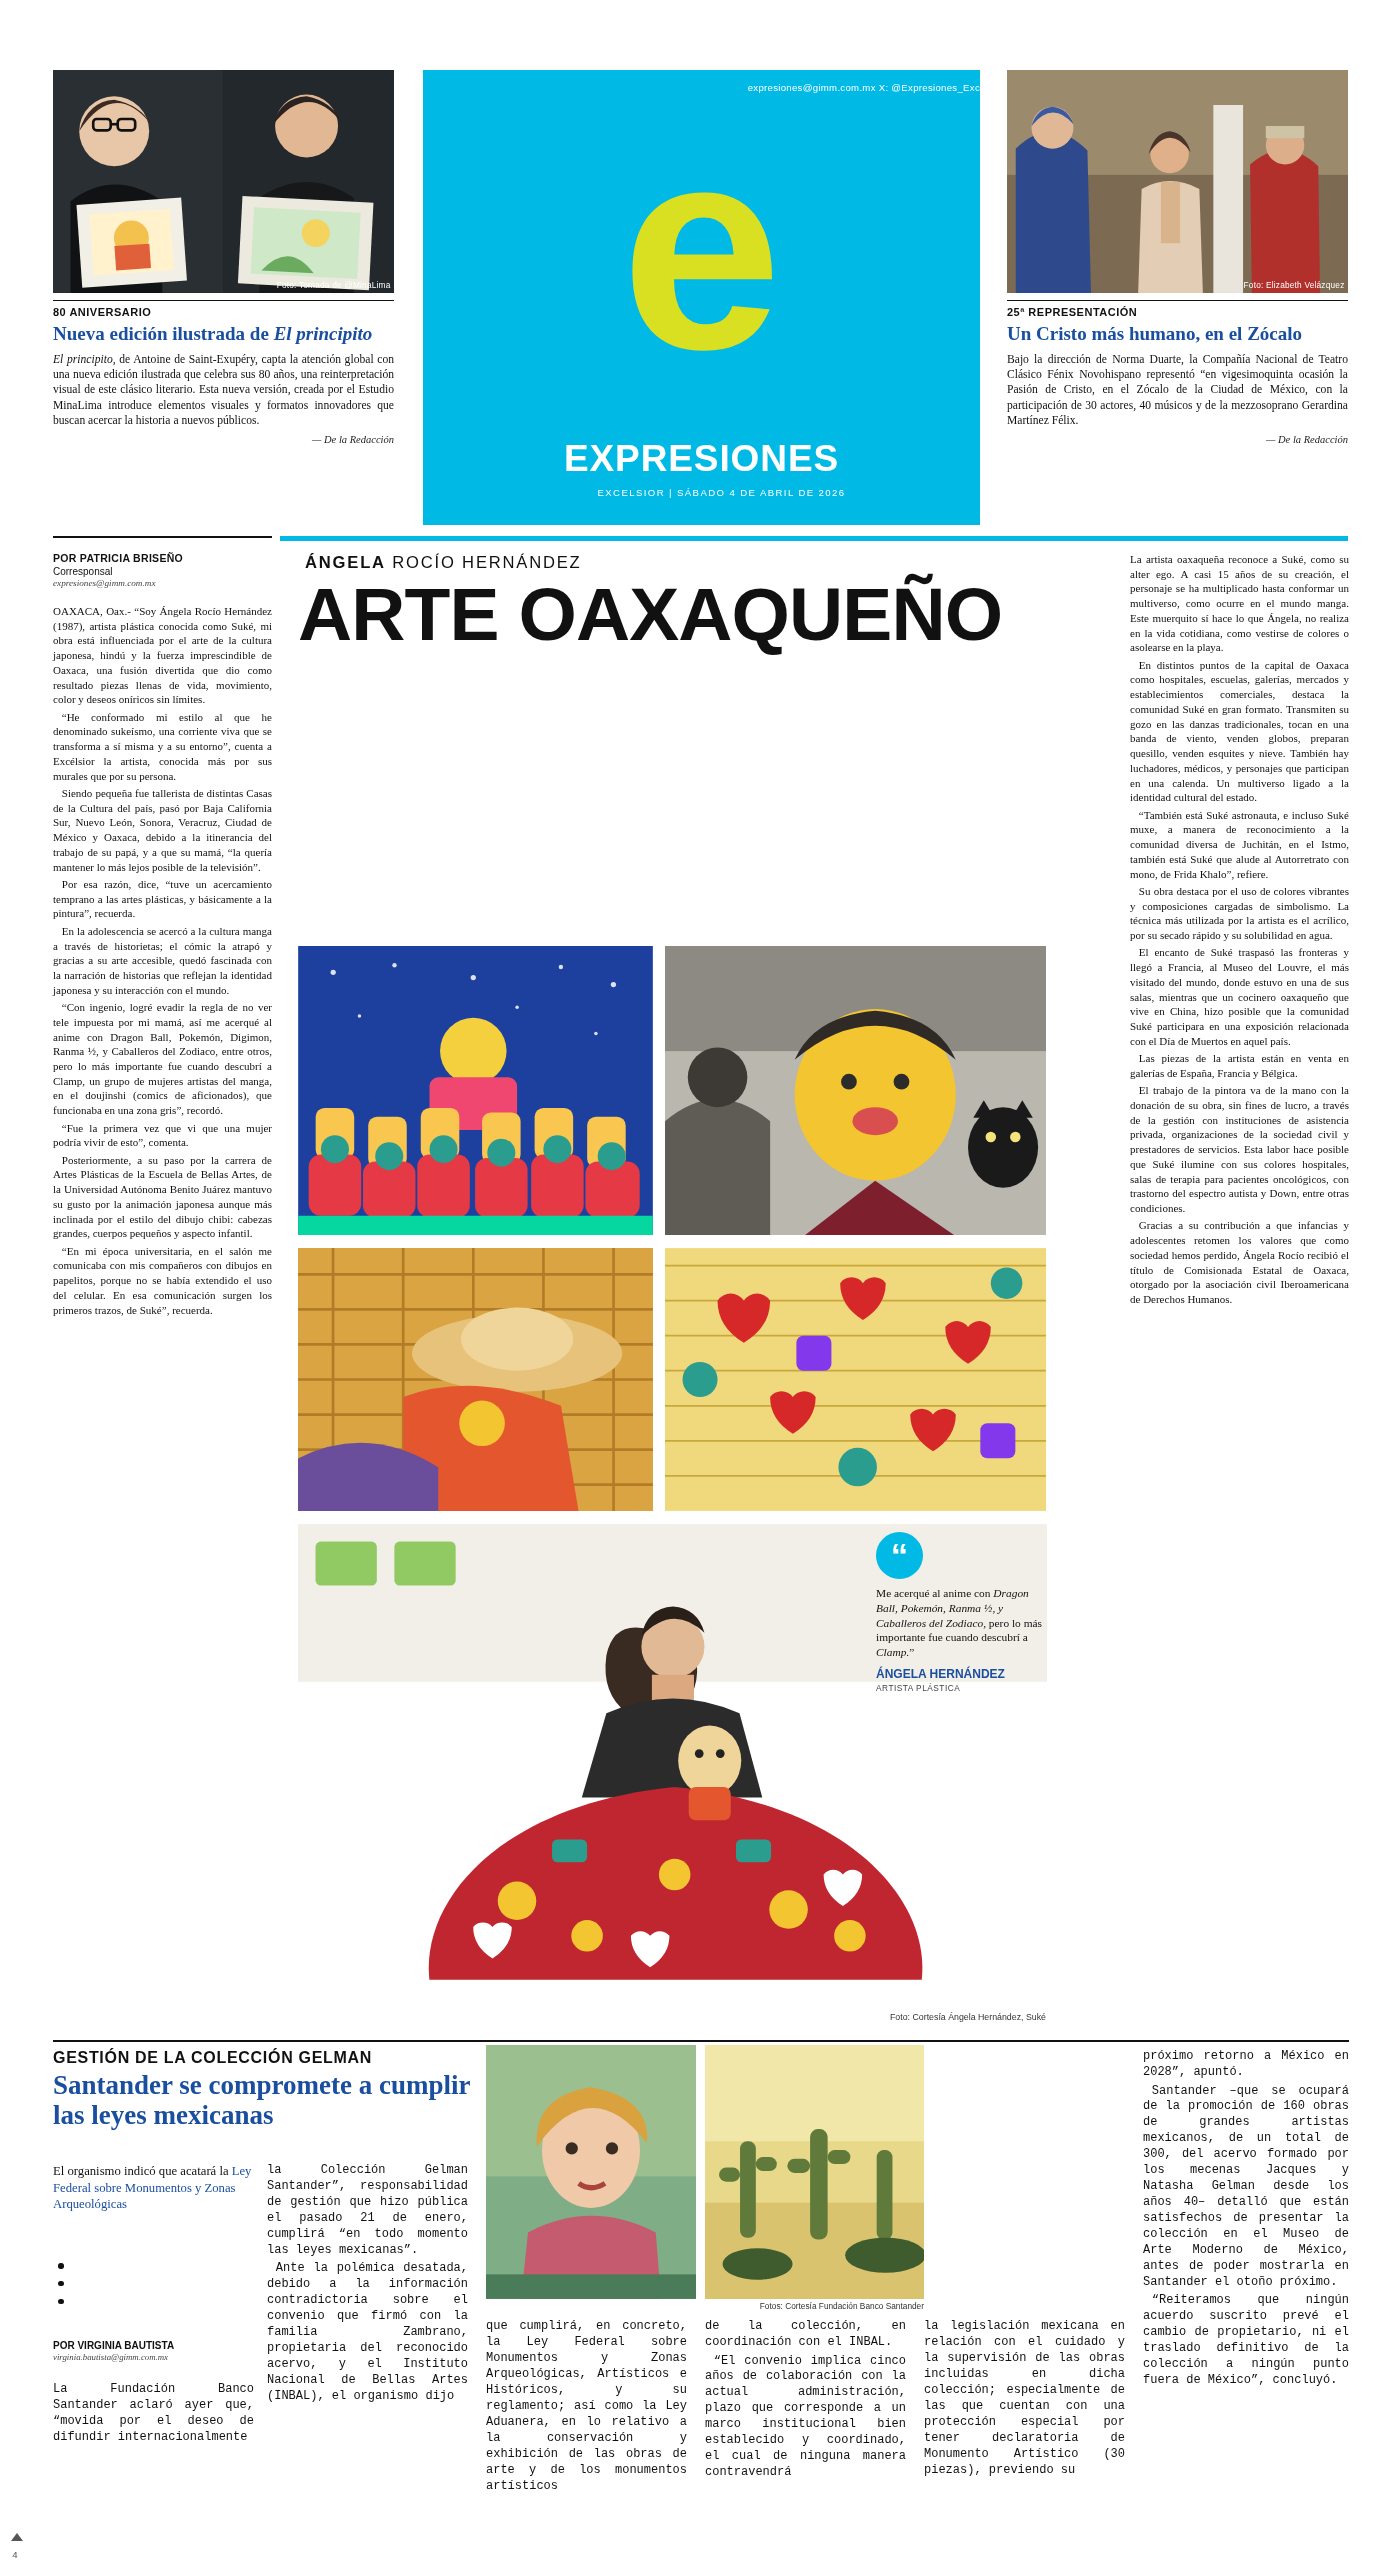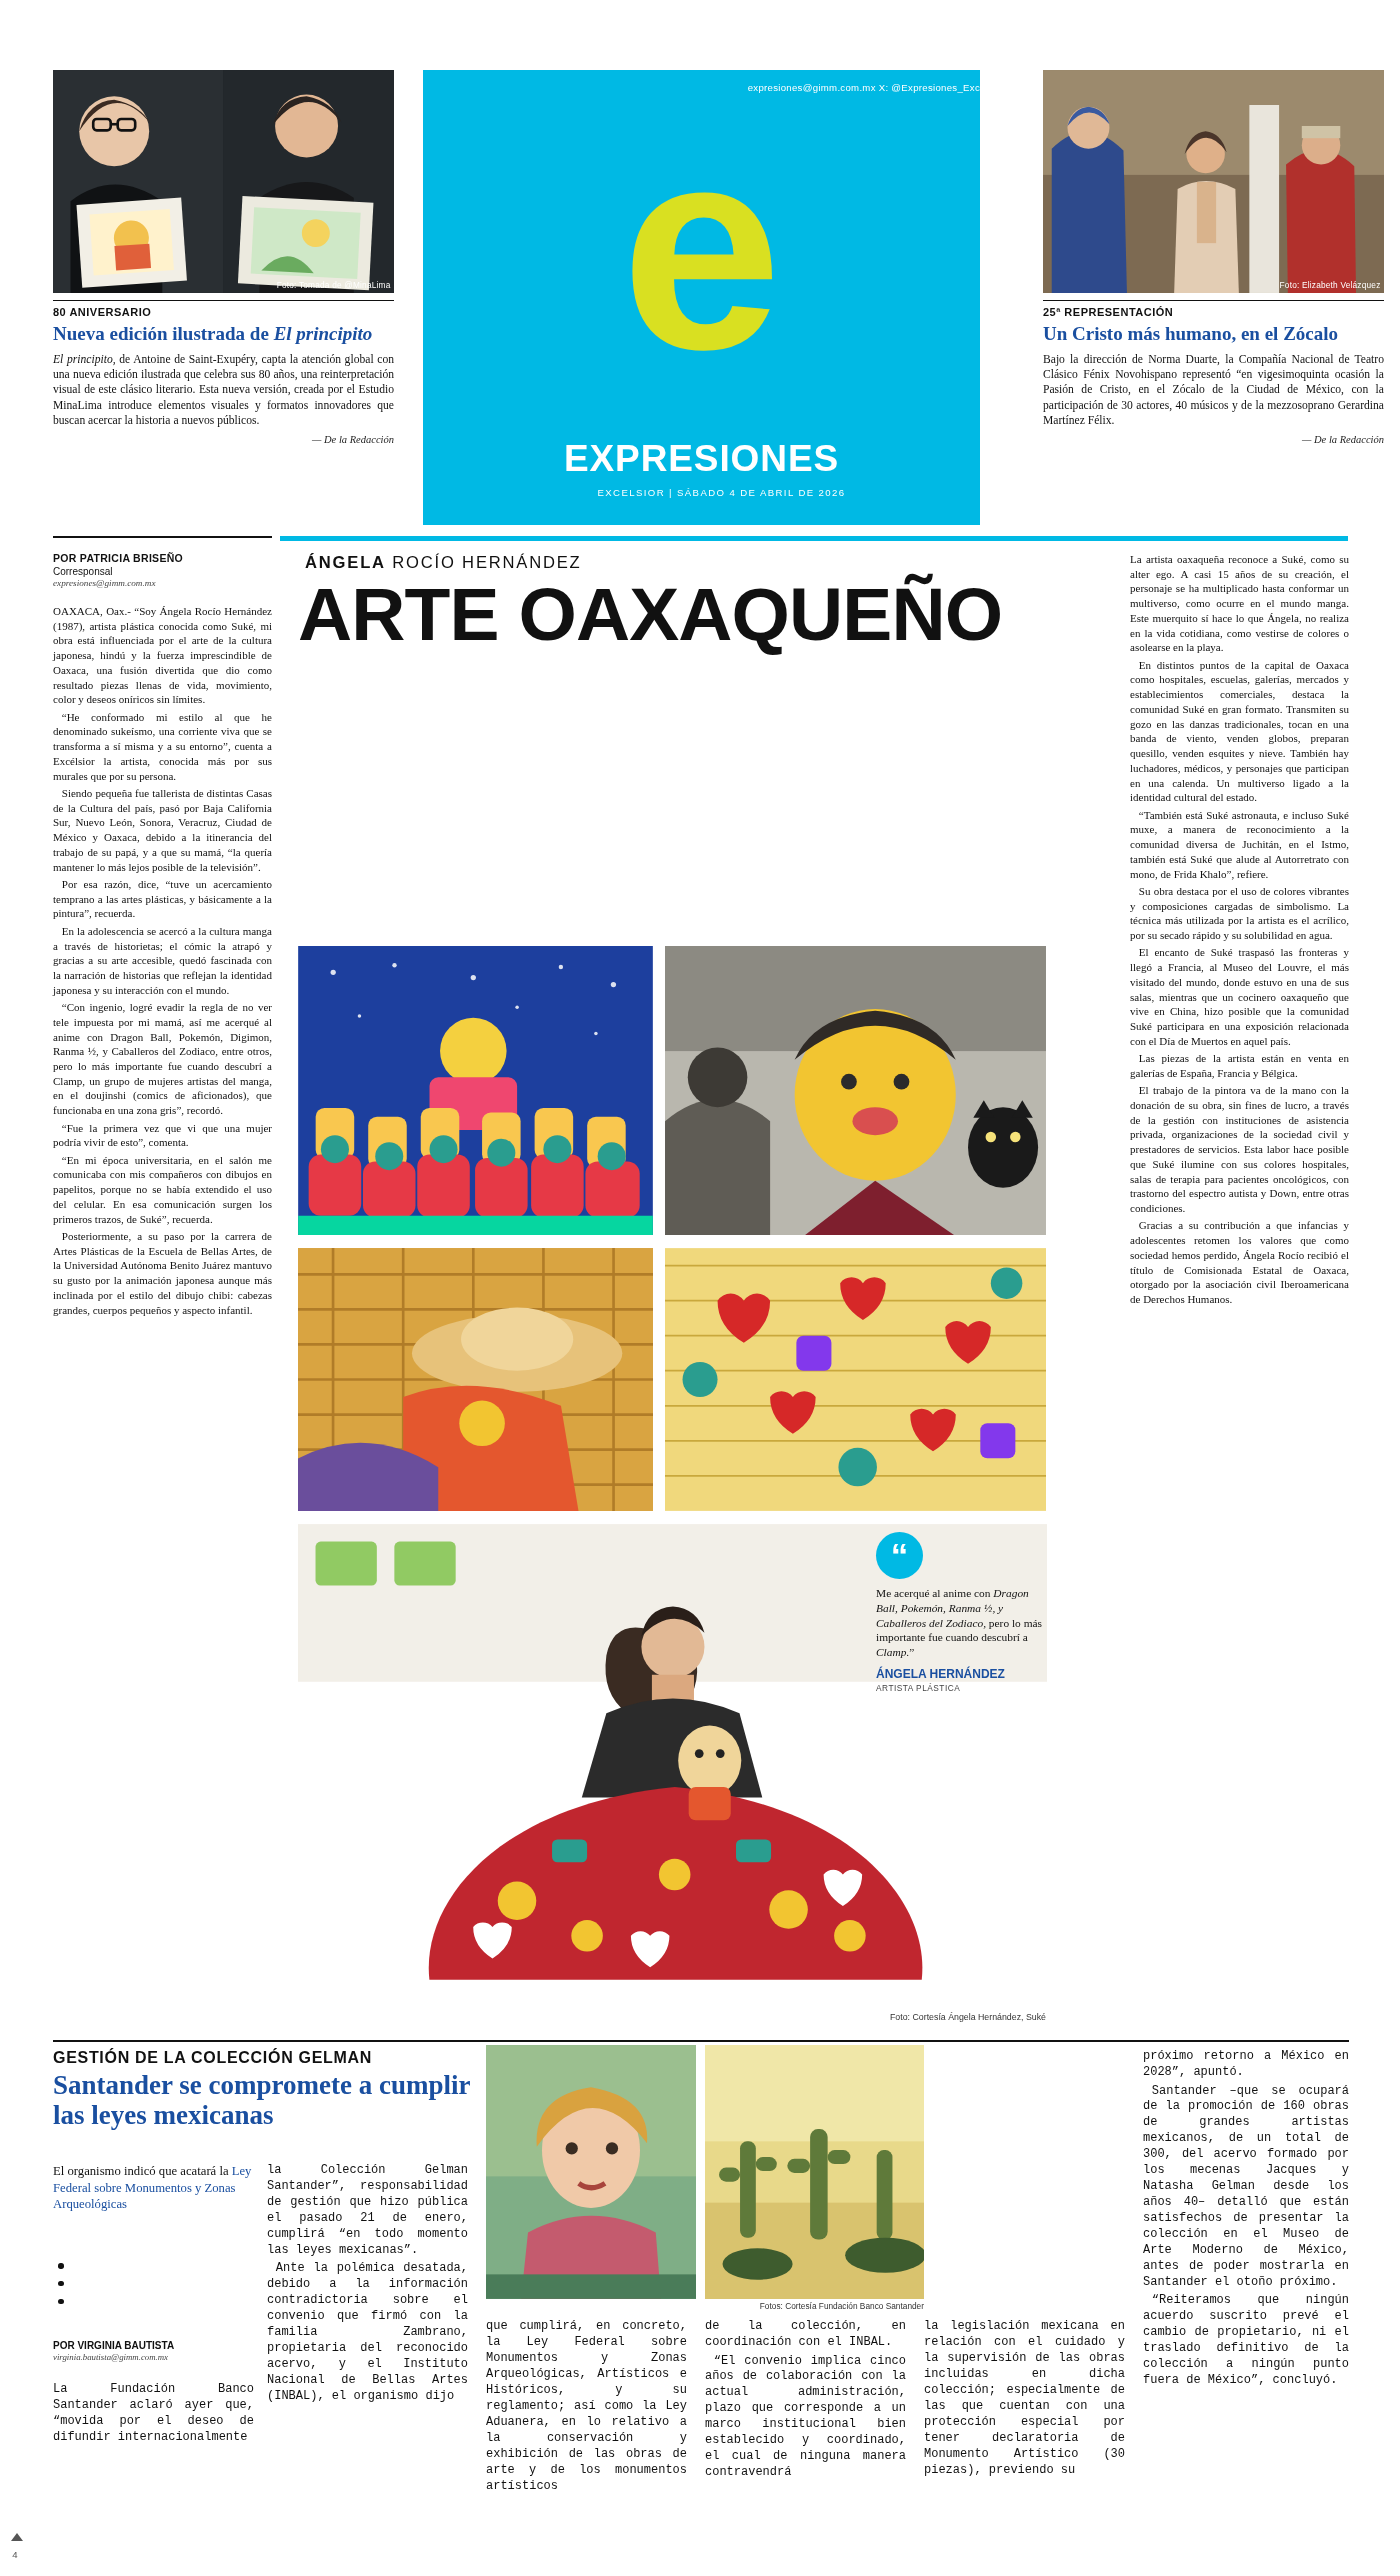--- a/index.html
+++ b/index.html
@@ -20,21 +20,21 @@
   .topsig{font-family:"Liberation Serif",serif;font-style:italic;font-size:10.5px;text-align:right;margin-top:6.1px;color:#222;}
 
   
   .center-block{position:absolute;left:370px;top:0;width:557px;height:455px;background:#00b9e4;}
   .center-mail{font-family:"Liberation Sans",sans-serif;font-size:9.6px;color:#fff;text-align:right;padding-top:12.3px;letter-spacing:0.3px;}
   .bigE{position:absolute;left:0;right:0;top:24.5px;height:306px;display:flex;align-items:center;justify-content:center;}
   .bigE span{font-family:"Liberation Sans",sans-serif;font-size:289px;line-height:263px;color:#d9e021;font-weight:bold;}
   .center-word{position:absolute;left:0;right:0;top:368px;text-align:center;font-family:"Liberation Sans",sans-serif;font-weight:bold;font-size:37px;letter-spacing:0.9px;color:#fff;}
   .center-sub{position:absolute;left:0;right:0;top:417px;text-align:center;font-family:"Liberation Sans",sans-serif;font-size:9.6px;letter-spacing:1.4px;color:#fff;padding-left:40px;}
 
-  .top-right{position:absolute;left:954px;top:0;width:341px;margin-left:36px;}
+  .top-right{position:absolute;left:954px;top:0;width:341px;}
   .photo-right{width:341px;height:223px;background:#6b5a46;position:relative;overflow:hidden;}
 
   
   .blue-rule{position:absolute;left:280px;top:536px;width:1068px;height:5.3px;background:#00b9e4;}
   .dark-rule{position:absolute;left:53px;top:536px;width:219px;height:1.8px;background:#111;}
 
   
   .byline{position:absolute;left:53px;top:552px;width:219px;font-family:"Liberation Sans",sans-serif;}
   .byline .b1{font-size:10.5px;font-weight:bold;color:#111;letter-spacing:0.3px;}
   .byline .b2{font-size:10px;color:#111;margin-top:1.8px;}
@@ -189,22 +189,22 @@
     </div>
 
     <div class="col-left">
       <p>OAXACA, Oax.- “Soy Ángela Rocío Hernández (1987), artista plástica conocida como Suké, mi obra está influenciada por el arte de la cultura japonesa, hindú y la fuerza imprescindible de Oaxaca, una fusión divertida que dio como resultado piezas llenas de vida, movimiento, color y deseos oníricos sin límites.</p>
       <p class="ind">“He conformado mi estilo al que he denominado sukeísmo, una corriente viva que se transforma a sí misma y a su entorno”, cuenta a Excélsior la artista, conocida más por sus murales que por su persona.</p>
       <p class="ind">Siendo pequeña fue tallerista de distintas Casas de la Cultura del país, pasó por Baja California Sur, Nuevo León, Sonora, Veracruz, Ciudad de México y Oaxaca, debido a la itinerancia del trabajo de su papá, y a que su mamá, “la quería mantener lo más lejos posible de la televisión”.</p>
       <p class="ind">Por esa razón, dice, “tuve un acercamiento temprano a las artes plásticas, y básicamente a la pintura”, recuerda.</p>
       <p class="ind">En la adolescencia se acercó a la cultura manga a través de historietas; el cómic la atrapó y gracias a su arte accesible, quedó fascinada con la narración de historias que reflejan la identidad japonesa y su interacción con el mundo.</p>
       <p class="ind">“Con ingenio, logré evadir la regla de no ver tele impuesta por mi mamá, así me acerqué al anime con Dragon Ball, Pokemón, Digimon, Ranma ½, y Caballeros del Zodiaco, entre otros, pero lo más importante fue cuando descubrí a Clamp, un grupo de mujeres artistas del manga, en el doujinshi (comics de aficionados), que funcionaba en una zona gris”, recordó.</p>
       <p class="ind">“Fue la primera vez que vi que una mujer podría vivir de esto”, comenta.</p>
+      <p class="ind">Posteriormente, a su paso por la carrera de Artes Plásticas de la Escuela de Bellas Artes, de la Universidad Autónoma Benito Juárez mantuvo su gusto por la animación japonesa aunque más inclinada por el estilo del dibujo chibi: cabezas grandes, cuerpos pequeños y aspecto infantil.</p>
       <p class="ind">“En mi época universitaria, en el salón me comunicaba con mis compañeros con dibujos en papelitos, porque no se había extendido el uso del celular. En esa comunicación surgen los primeros trazos, de Suké”, recuerda.</p>
-      <p class="ind">Posteriormente, a su paso por la carrera de Artes Plásticas de la Escuela de Bellas Artes, de la Universidad Autónoma Benito Juárez mantuvo su gusto por la animación japonesa aunque más inclinada por el estilo del dibujo chibi: cabezas grandes, cuerpos pequeños y aspecto infantil.</p>
     </div>
 
     <div class="eyebrow"><b>ÁNGELA</b> <span class="lt">ROCÍO  HERNÁNDEZ</span></div>
     <div class="headline1">ARTE OAXAQUEÑO</div>
 
     <div class="art1">
       <svg width="355" height="289" viewBox="0 0 405 330">
         <rect width="405" height="330" fill="#1d3f9e"></rect>
         <g fill="#ffffff" opacity=".85">
           <circle cx="40" cy="30" r="3"></circle>

